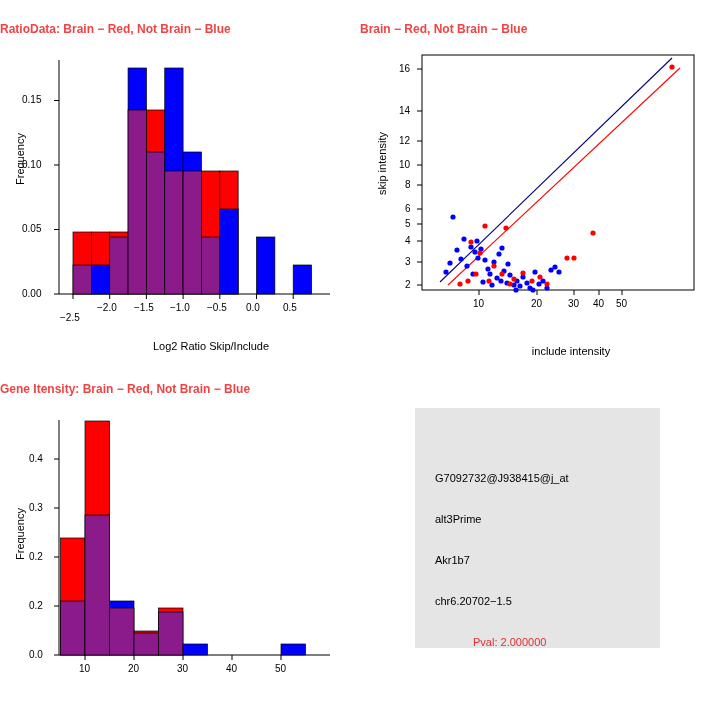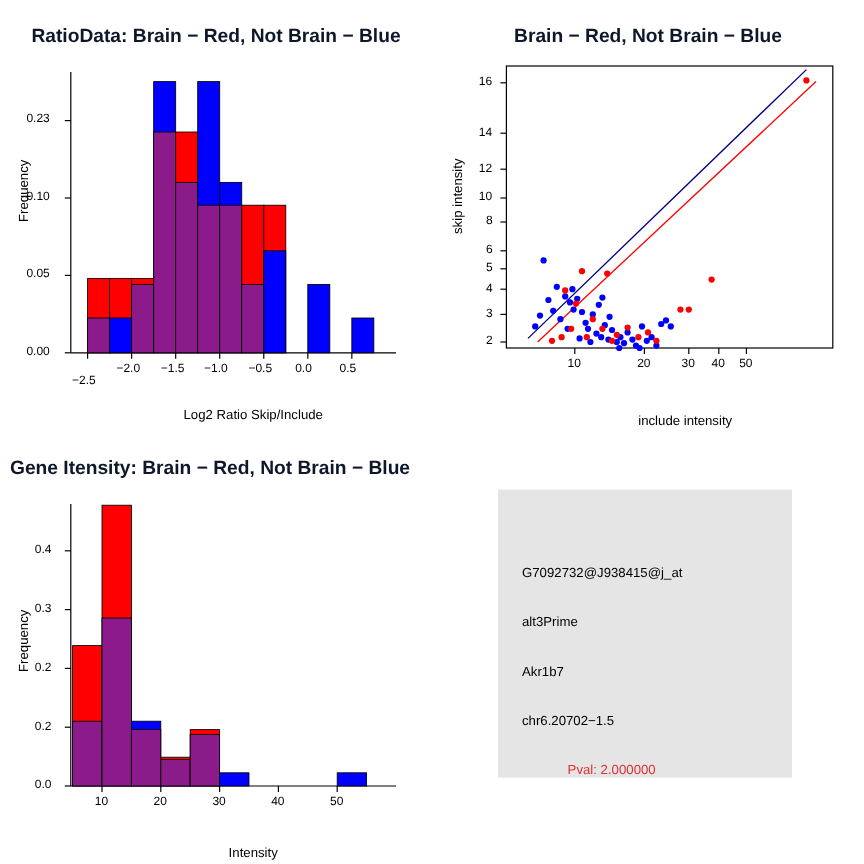--- a/index.html
+++ b/index.html
@@ -1,18 +1,18 @@
 <!DOCTYPE html>
 <html><head>
 <meta charset="utf-8">
 <style>
   html,body{margin:0;padding:0;}
   body{width:720px;height:720px;background:#ffffff;font-family:"Liberation Sans",sans-serif;position:relative;overflow:hidden;}
   .panel{position:absolute;}
-  .title{font-size:16px;font-weight:bold;color:#0f172a;text-align:center;white-space:nowrap;}
+  .title{font-size:12px;font-weight:bold;color:#ef4444;text-align:left;white-space:nowrap;}
   .axlabel{font-size:11px;color:#000;text-align:center;white-space:nowrap;margin-left:31px;}
   .ticklabel{font-size:10px;color:#000;white-space:nowrap;position:absolute;}
   .vlabel{font-size:11px;color:#000;white-space:nowrap;position:absolute;transform-origin:0 0;transform:rotate(-90deg);}
   svg{display:block;}
   .infobox{background:#e5e5e5;position:absolute;}
   .infoline{position:absolute;font-size:11px;color:#000;white-space:nowrap;}
   .infoline.pval{color:#e03030;padding-left:38px;}
 </style>
 </head>
 <body>
@@ -70,21 +70,21 @@
 
       <rect x="256.5" y="237" width="18.35" height="57" fill="#0000ff" stroke="#000" stroke-width="0.7"></rect>
 
       <rect x="293.2" y="265" width="18.35" height="29" fill="#0000ff" stroke="#000" stroke-width="0.7"></rect>
     </g>
   </svg>
 
   <div class="ticklabel" style="left:22px;top:288px;">0.00</div>
   <div class="ticklabel" style="left:22px;top:223px;">0.05</div>
   <div class="ticklabel" style="left:22px;top:159px;">0.10</div>
-  <div class="ticklabel" style="left:22px;top:94px;">0.23</div>
+  <div class="ticklabel" style="left:22px;top:94px;">0.15</div>
 
   <div class="ticklabel" style="left:60px;top:312px;">−2.5</div>
   <div class="ticklabel" style="left:97px;top:302px;">−2.0</div>
   <div class="ticklabel" style="left:134px;top:302px;">−1.5</div>
   <div class="ticklabel" style="left:170px;top:302px;">−1.0</div>
   <div class="ticklabel" style="left:207px;top:302px;">−0.5</div>
   <div class="ticklabel" style="left:246px;top:302px;">0.0</div>
   <div class="ticklabel" style="left:283px;top:302px;">0.5</div>
 </div>
 
@@ -204,21 +204,20 @@
   <div class="ticklabel" style="left:113px;top:298px;">10</div>
   <div class="ticklabel" style="left:171px;top:298px;">20</div>
   <div class="ticklabel" style="left:208px;top:298px;">30</div>
   <div class="ticklabel" style="left:233px;top:298px;">40</div>
   <div class="ticklabel" style="left:256px;top:298px;">50</div>
 </div>
 
 <div class="panel" style="left:0;top:360px;width:360px;height:360px;">
   <div class="title" style="position:absolute;left:0;top:22px;width:350px;">Gene Itensity: Brain − Red, Not Brain − Blue</div>
   <div class="vlabel" style="left:14px;top:200px;">Frequency</div>
-  <div class="axlabel" style="position:absolute;left:0;top:345px;width:360px;">Intensity</div>
 
   <svg width="360" height="360" style="position:absolute;left:0;top:0;">
     <line x1="59" y1="295" x2="59" y2="60" stroke="#000" stroke-width="1"></line>
     <line x1="59" y1="295" x2="330" y2="295" stroke="#000" stroke-width="1"></line>
 
     <g stroke="#000">
       <line x1="54" y1="295" x2="59" y2="295"></line>
       <line x1="54" y1="246" x2="59" y2="246"></line>
       <line x1="54" y1="197" x2="59" y2="197"></line>
       <line x1="54" y1="148" x2="59" y2="148"></line>

